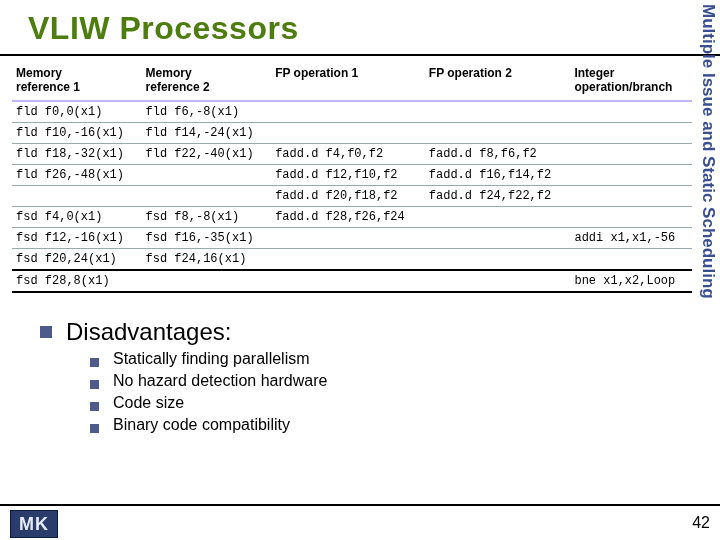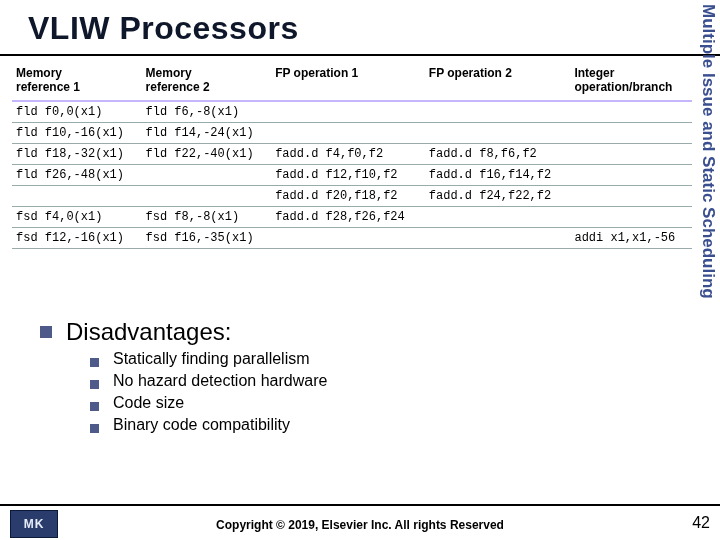--- a/index.html
+++ b/index.html
@@ -1,34 +1,34 @@
 <!DOCTYPE html>
 <html><head>
 <meta charset="utf-8">
 <style>
   * { box-sizing: border-box; margin: 0; padding: 0; }
   html, body { width: 720px; height: 540px; overflow: hidden; font-family: Arial, Helvetica, sans-serif; background: #fff; }
   .slide { position: relative; width: 720px; height: 540px; }
   .title-bar { position: absolute; left: 0; top: 0; width: 720px; height: 56px; background: #fff; border-bottom: 2px solid #000; }
-  .title-bar h1 { font-size: 32px; color: #0f172a; font-weight: bold; padding: 10px 0 0 28px; letter-spacing: 0.5px; }
+  .title-bar h1 { font-size: 32px; color: #4d7c0f; font-weight: bold; padding: 10px 0 0 28px; letter-spacing: 0.5px; }
   .side-label { position: absolute; right: 2px; top: 4px; width: 28px; height: 300px; color: #3a4f8f; font-weight: bold; font-size: 17px; writing-mode: vertical-rl; text-orientation: mixed; white-space: nowrap; }
   .table-wrap { position: absolute; left: 12px; top: 62px; width: 680px; }
   table.sched { border-collapse: collapse; width: 100%; font-family: "Courier New", monospace; font-size: 12px; color: #000; }
   table.sched th { font-family: Arial, sans-serif; font-size: 12px; font-weight: bold; text-align: left; padding: 4px 6px 6px 4px; border-bottom: 2px solid #c4b5fd; vertical-align: top; white-space: pre-line; }
   table.sched td { padding: 3px 4px; border-bottom: 1px solid #9aa; white-space: nowrap; }
   table.sched tr.dbl td { border-bottom: 2px solid #000; }
   .body-content { position: absolute; left: 40px; top: 318px; width: 600px; font-family: Arial, sans-serif; color: #000; }
   .lvl1 { font-size: 24px; margin-bottom: 4px; display: flex; align-items: flex-start; }
   .lvl1 .b { width: 12px; height: 12px; background: #4e5b8a; margin: 8px 14px 0 0; flex: 0 0 12px; }
   .lvl2-wrap { margin-left: 50px; }
   .lvl2 { font-size: 16px; margin: 4px 0; display: flex; align-items: flex-start; }
   .lvl2 .b { width: 9px; height: 9px; background: #4e5b8a; margin: 8px 14px 0 0; flex: 0 0 9px; }
   .footer { position: absolute; left: 0; bottom: 0; width: 720px; height: 36px; background: #fff; border-top: 2px solid #000; }
   .logo { position: absolute; left: 10px; bottom: 2px; width: 48px; height: 28px; background: #2a3c6b; color: #cfd6ea; font-size: 8px; display: flex; flex-direction: column; align-items: center; justify-content: center; border: 1px solid #0a1a3a; }
-  .logo .big { font-size: 12px; font-weight: bold; letter-spacing: 1px; color: #e6ebf7; }
+  .logo .big { font-size: 18px; font-weight: bold; letter-spacing: 1px; color: #e6ebf7; }
   .copyright { position: absolute; left: 0; bottom: 8px; width: 720px; text-align: center; font-size: 12px; font-weight: bold; }
   .pagenum { position: absolute; right: 10px; bottom: 8px; font-size: 16px; }
 </style>
 </head>
 <body>
 
 <div class="slide">
 
   <div class="title-bar">
     <h1>VLIW Processors</h1>
@@ -93,20 +93,34 @@
           <td></td>
           <td></td>
         </tr>
         <tr>
           <td>fsd f12,-16(x1)</td>
           <td>fsd f16,-35(x1)</td>
           <td></td>
           <td></td>
           <td>addi x1,x1,-56</td>
         </tr>
+        <tr class="dbl">
+          <td>fsd f20,24(x1)</td>
+          <td>fsd f24,16(x1)</td>
+          <td></td>
+          <td></td>
+          <td></td>
+        </tr>
+        <tr class="dbl">
+          <td>fsd f28,8(x1)</td>
+          <td></td>
+          <td></td>
+          <td></td>
+          <td>bne x1,x2,Loop</td>
+        </tr>
       </tbody>
     </table>
   </div>
 
   <div class="body-content">
     <div class="lvl1">
       <span class="b"></span>
       <span>Disadvantages:</span>
     </div>
     <div class="lvl2-wrap">
@@ -126,17 +140,16 @@
         <span class="b"></span>
         <span>Binary code compatibility</span>
       </div>
     </div>
   </div>
 
   <div class="footer">
     <div class="logo">
       <span class="big">MK</span>
     </div>
-    <div class="copyright">Copyright © 2019, Elsevier Inc. All rights Reserved</div>
     <div class="pagenum">42</div>
   </div>
 
 </div>
 
 </body></html>

